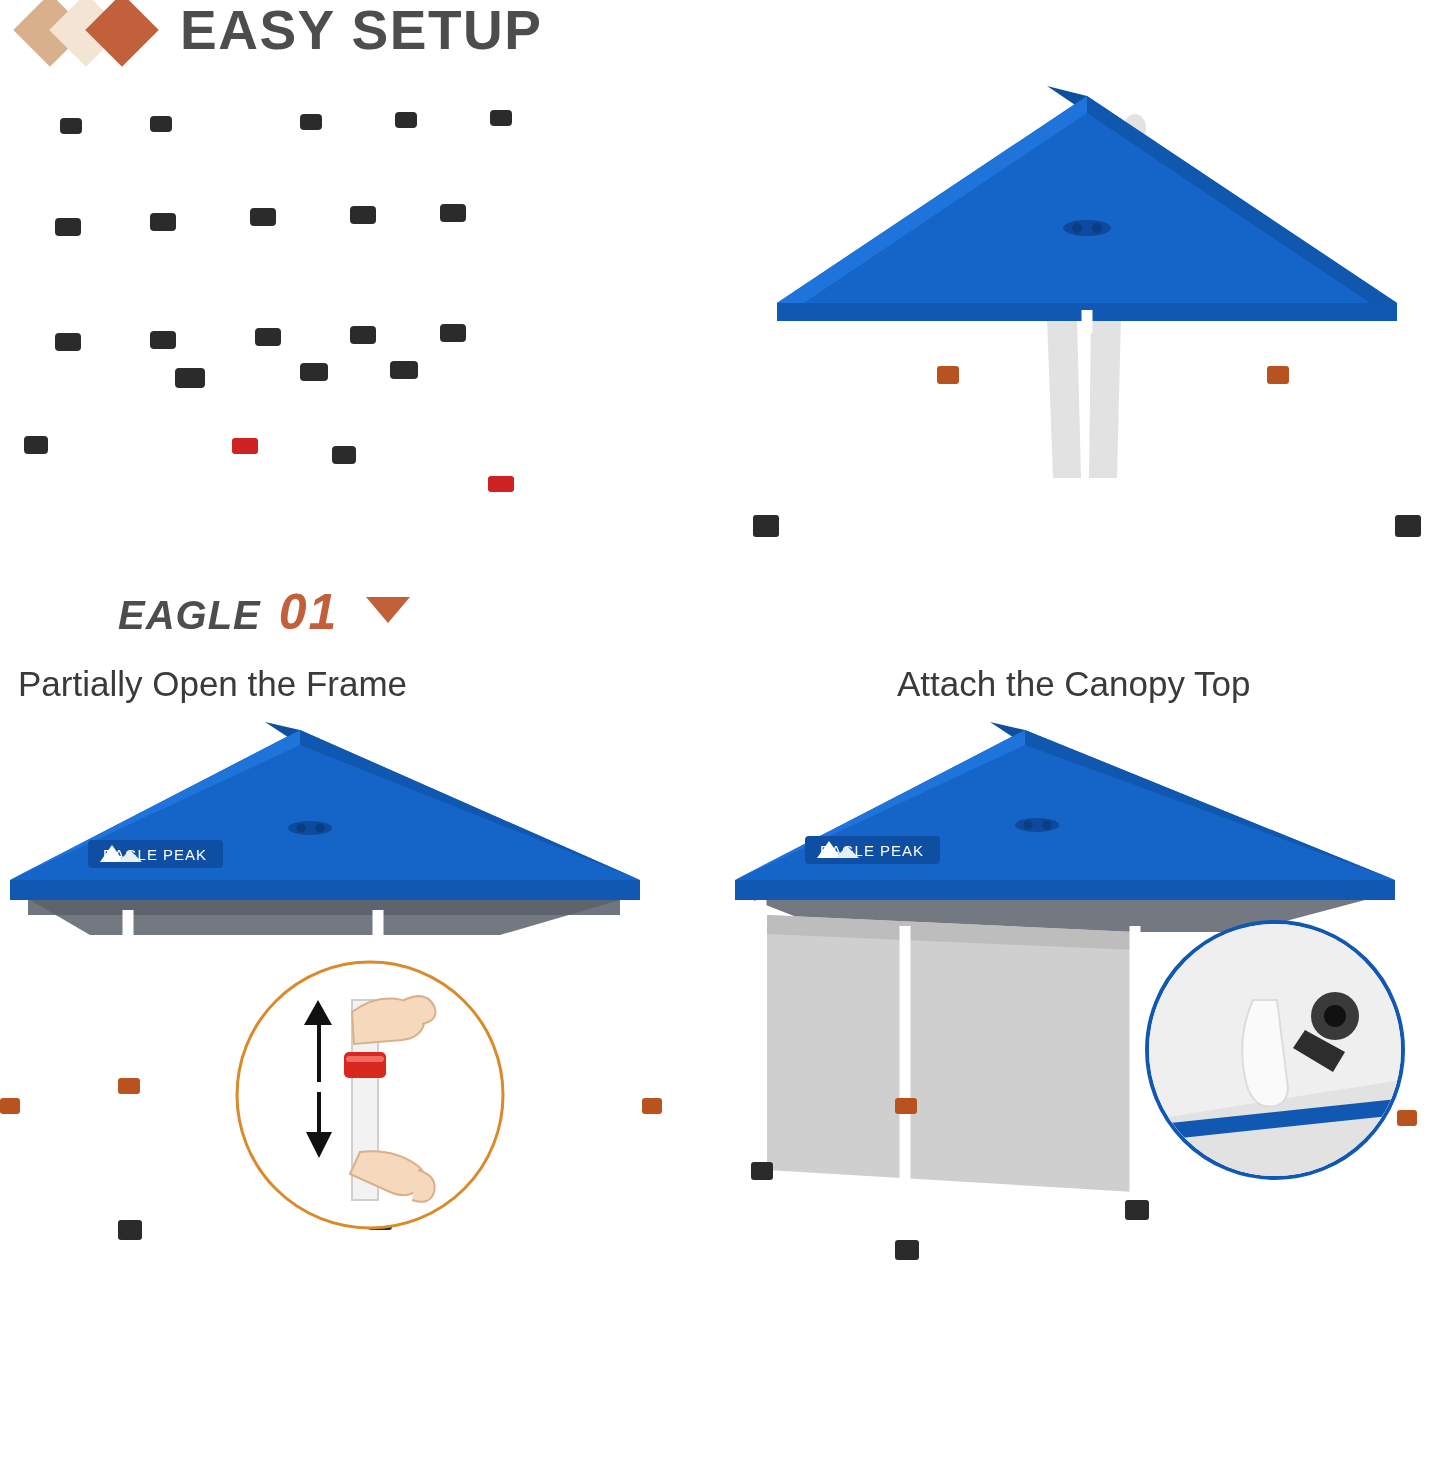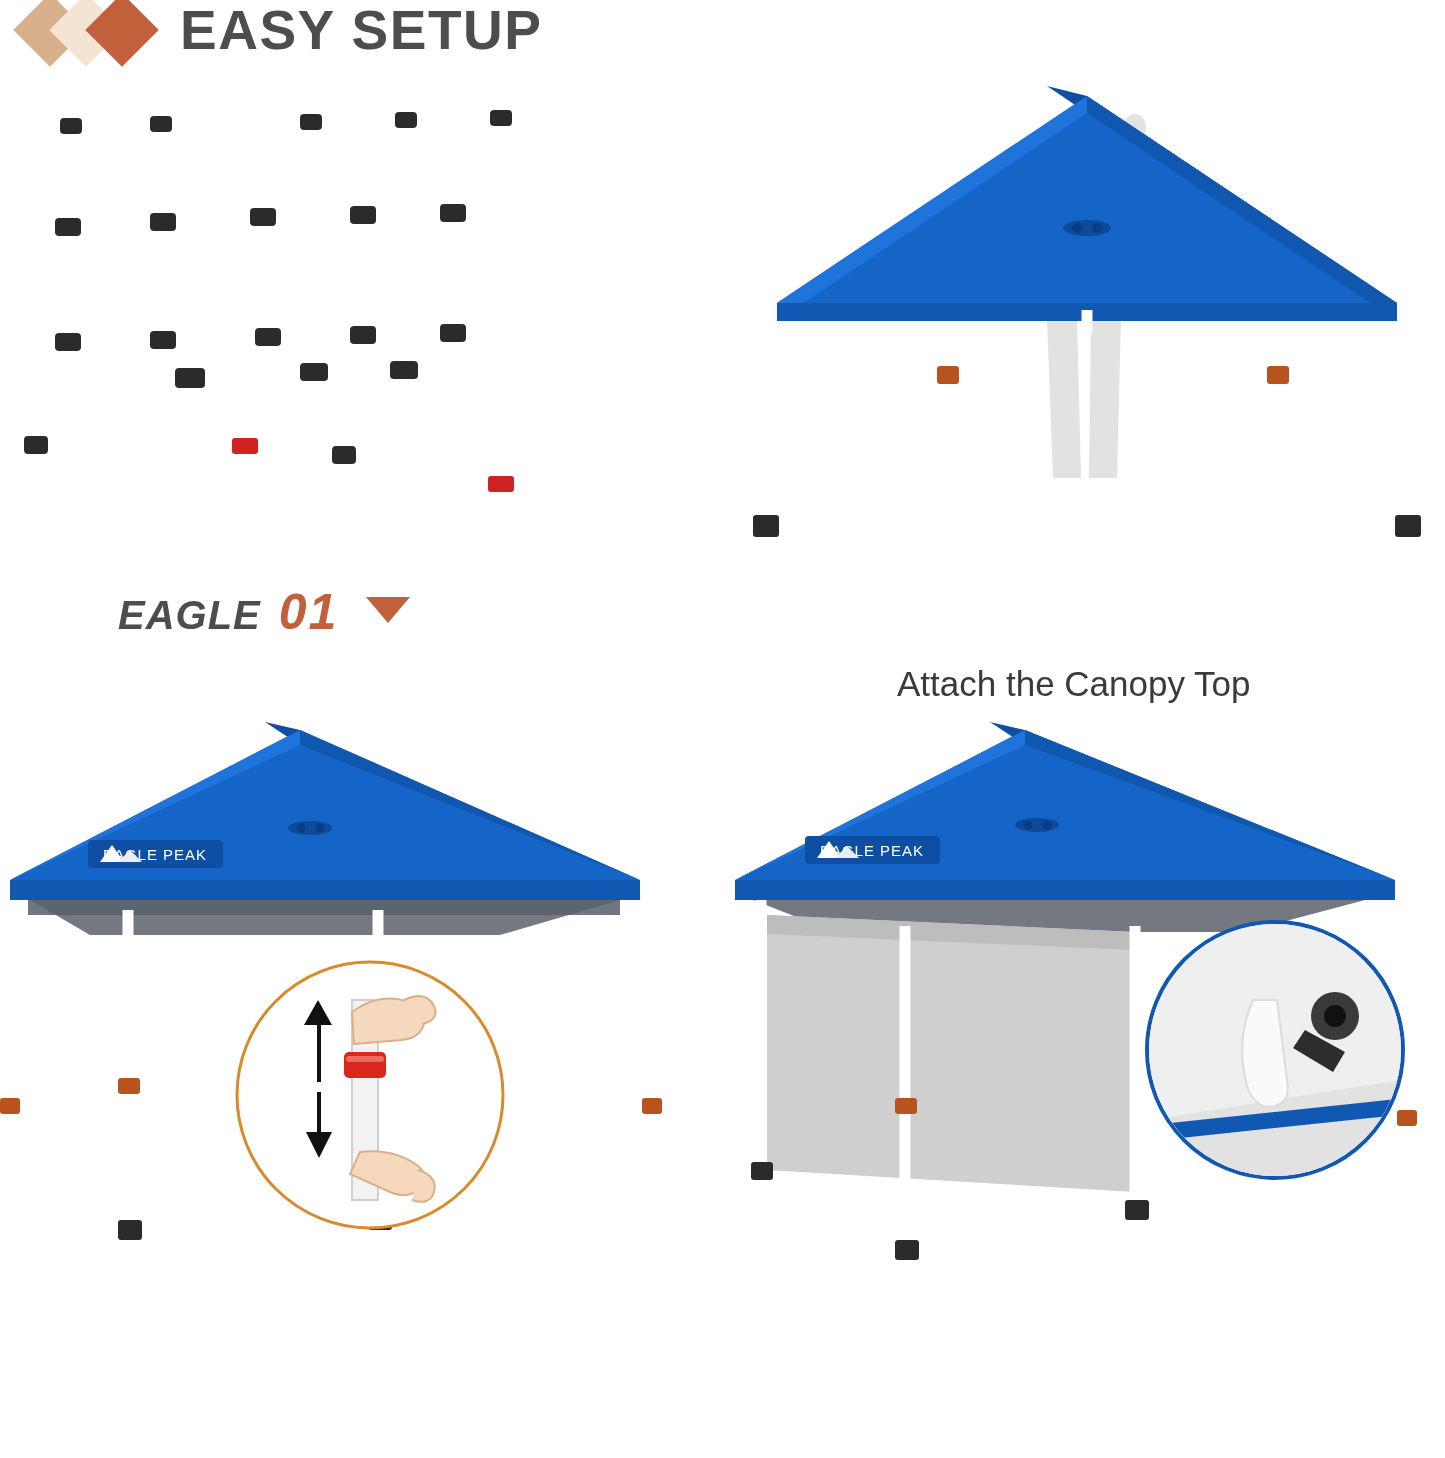--- a/index.html
+++ b/index.html
@@ -145,20 +145,21 @@
       <rect x="332" y="368" width="24" height="18" rx="4"></rect>
     </g>
     <g fill="#cf2222">
       <rect x="232" y="360" width="26" height="16" rx="3"></rect>
       <rect x="488" y="398" width="26" height="16" rx="3"></rect>
     </g>
   </svg>
   <div class="step-label" id="step1-label">
     <span>EAGLE</span><span class="step-num">01</span><span class="tri"></span>
   </div>
+  <div class="caption" id="step1-caption">Partially Open the Frame</div>
 </div>
 
 <div class="cell" id="cell-2">
   <svg class="art" viewBox="0 0 740 470" width="740" height="470">
 
     <g fill="#e2e2e2">
       <circle cx="335" cy="90" r="26"></circle>
       <path d="M305 120 h62 l16 120 h-94 z"></path>
       <path d="M300 240 h30 l4 160 h-28 z"></path>
       <path d="M344 240 h30 l-4 160 h-28 z"></path>

